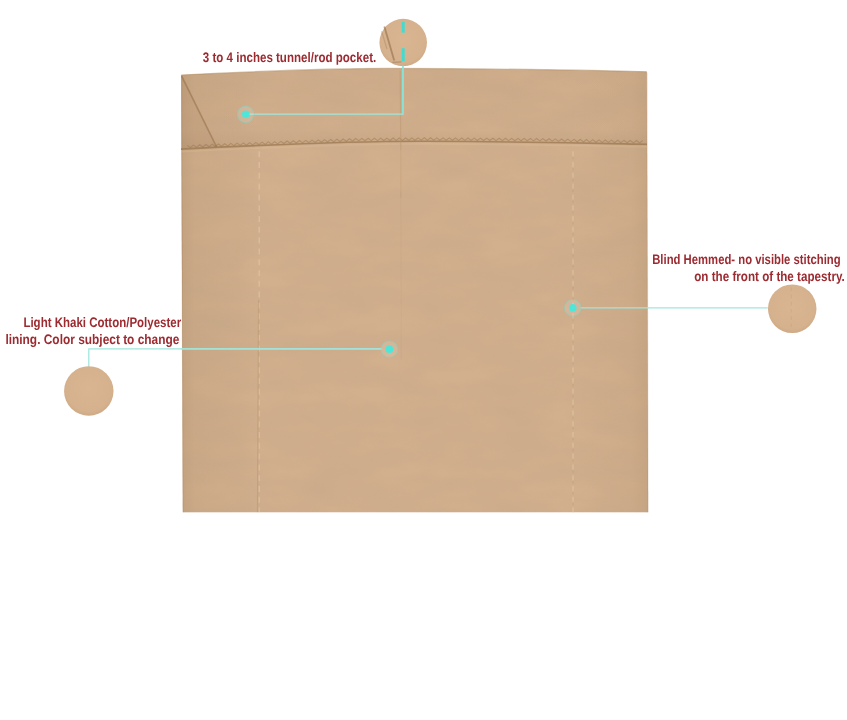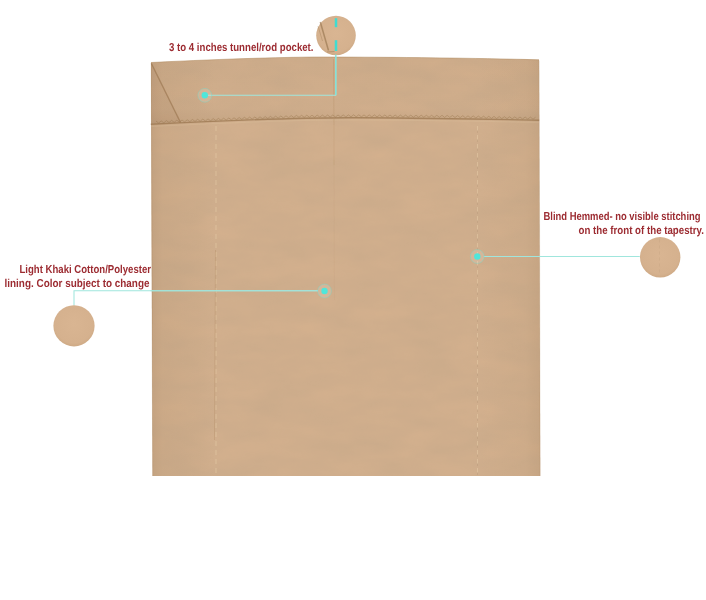--- a/index.html
+++ b/index.html
@@ -1,16 +1,16 @@
 <!DOCTYPE html>
 <html><head>
 <meta charset="utf-8">
 <style>
   html,body{margin:0;padding:0;background:#ffffff;}
-  .stage{position:relative;width:706px;height:476px;background:#ffffff;overflow:hidden;}
+  .stage{position:relative;width:706px;height:427px;background:#ffffff;overflow:hidden;}
   svg{display:block;}
   text{font-family:"Liberation Sans",sans-serif;font-weight:bold;fill:#9c2b31;-webkit-font-smoothing:antialiased;text-rendering:geometricPrecision;}
 </style>
 </head>
 <body>
 <div class="stage">
 <svg width="706" height="600" viewBox="0 0 706 600" xmlns="http://www.w3.org/2000/svg">
   <defs>
     <linearGradient id="bandg" x1="0" y1="60" x2="0" y2="125" gradientUnits="userSpaceOnUse">
       <stop offset="0" stop-color="#8a6a45" stop-opacity="0.04"></stop>

